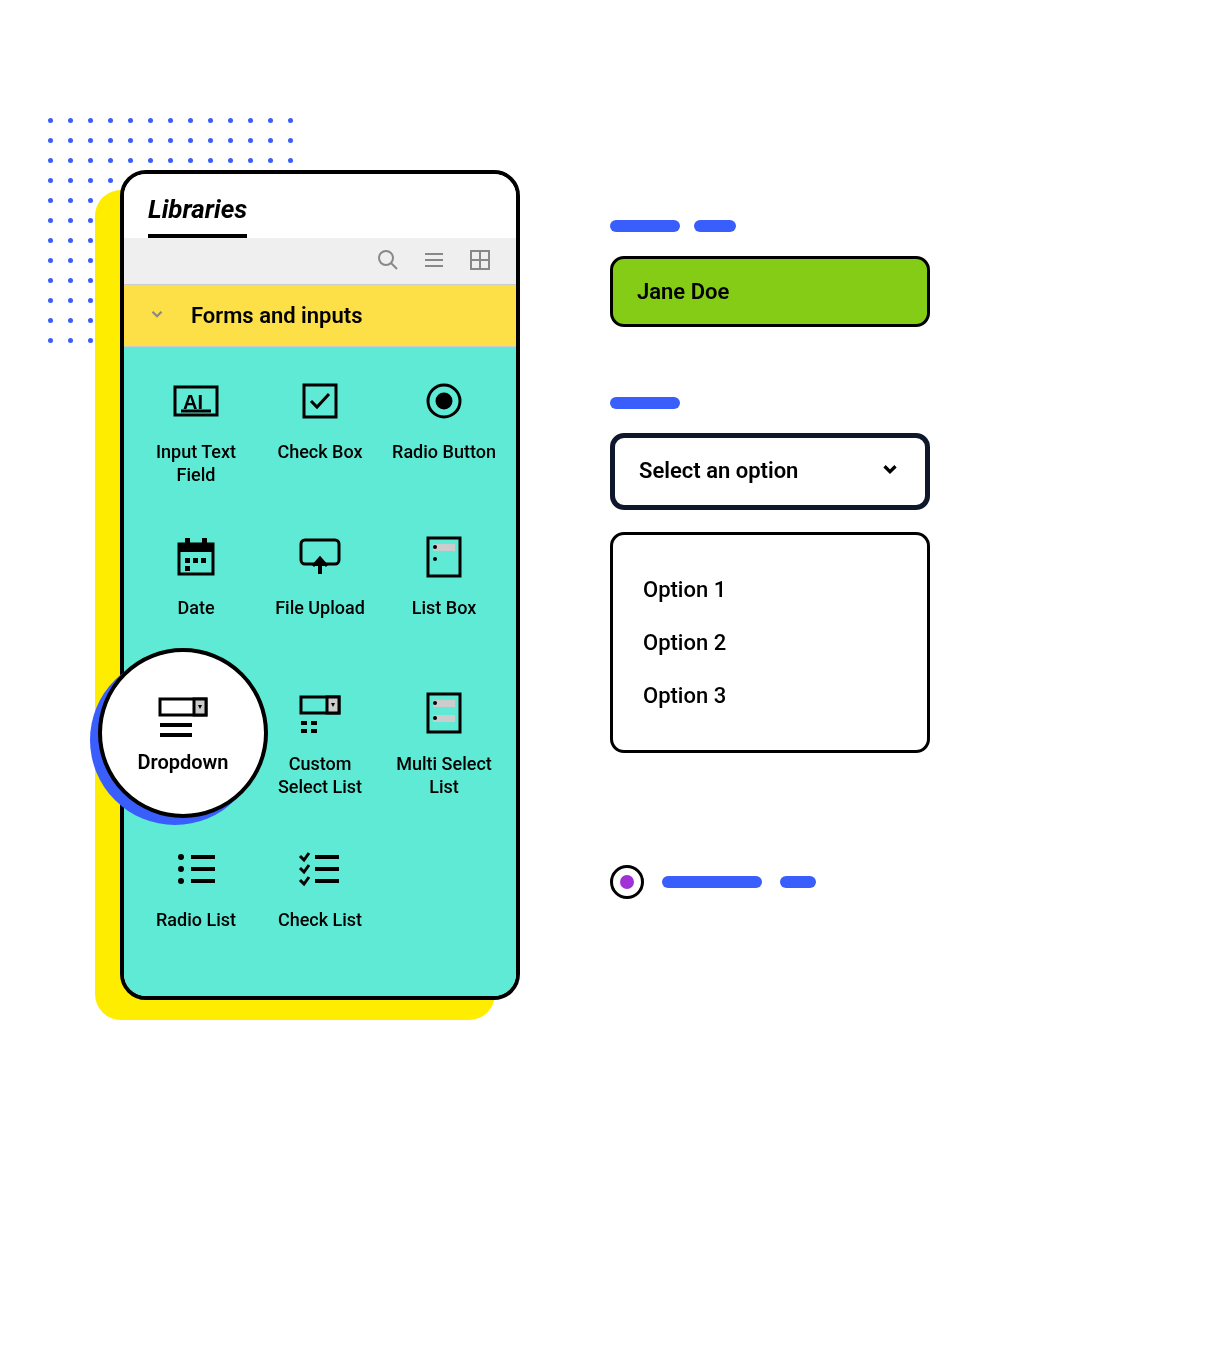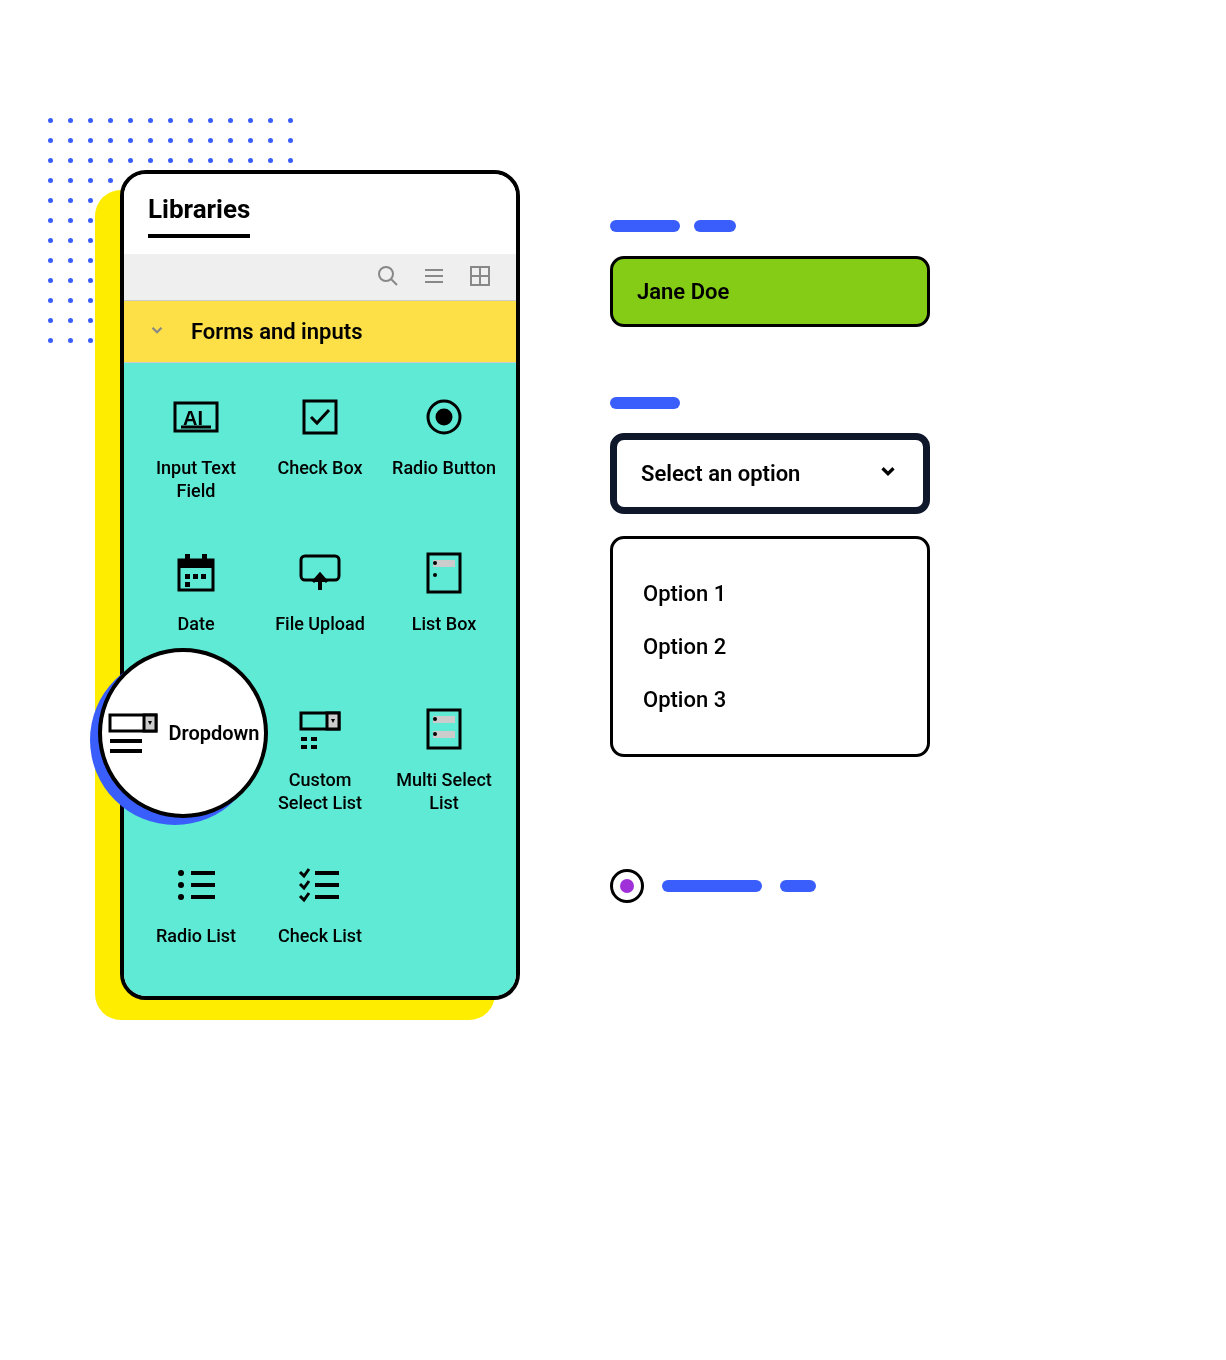--- a/index.html
+++ b/index.html
@@ -55,22 +55,23 @@
     width: 400px;
     height: 830px;
     background: #fff;
     border: 4px solid #000;
     border-radius: 26px;
     overflow: hidden;
     display: flex;
     flex-direction: column;
   }
   .panel-header {
-    padding: 20px 24px 16px 24px;
+    padding: 20px 24px 0 24px;
     background: #fff;
+    font-style: italic;
   }
   .panel-title {
     font-size: 26px;
     font-weight: 700;
     color: #000;
     display: inline-block;
     padding-bottom: 10px;
     border-bottom: 4px solid #000;
   }
   .panel-toolbar {
@@ -139,21 +140,21 @@
   .highlight-circle {
     position:absolute;
     width:170px;
     height:170px;
     border-radius:50%;
     background:#fff;
     border:4px solid #000;
     top: 548px;
     left: 58px;
     display:flex;
-    flex-direction:row;
+    flex-direction:column;
     align-items:center;
     justify-content:center;
     gap:8px;
   }
   .highlight-circle .hc-icon { height:50px; display:flex; align-items:center; }
   .highlight-circle .hc-label { font-size:20px; font-weight:600; }
 
   
   .right-col {
     position:absolute;
@@ -176,29 +177,29 @@
     border:3px solid #000;
     border-radius:14px;
     padding:20px 24px;
     font-size:22px;
     font-weight:600;
     background:#84cc16;
     margin-bottom:70px;
   }
   .select-box {
     width: 320px;
-    border:7px solid #0f172a;
+    border:5px solid #0f172a;
     border-radius:14px;
     padding:20px 24px;
     font-size:22px;
     font-weight:600;
     background:#fff;
     display:flex;
     justify-content:space-between;
-    align-items:center;
+    align-items:flex-start;
     margin-bottom:22px;
     cursor:pointer;
   }
   .options-box {
     width: 320px;
     border:3px solid #000;
     border-radius:14px;
     padding:28px 30px;
     background:#fff;
     margin-bottom:112px;

